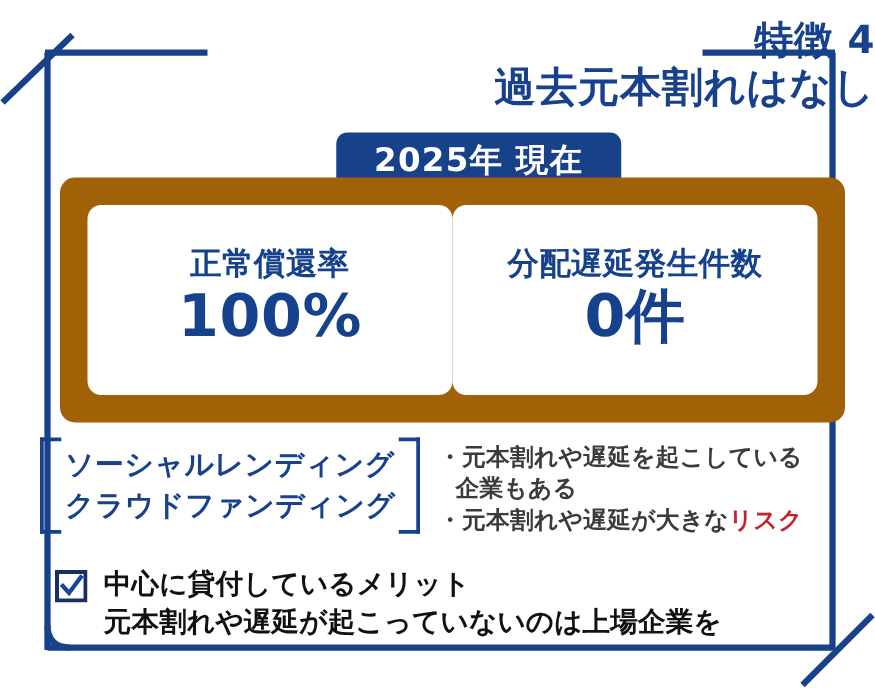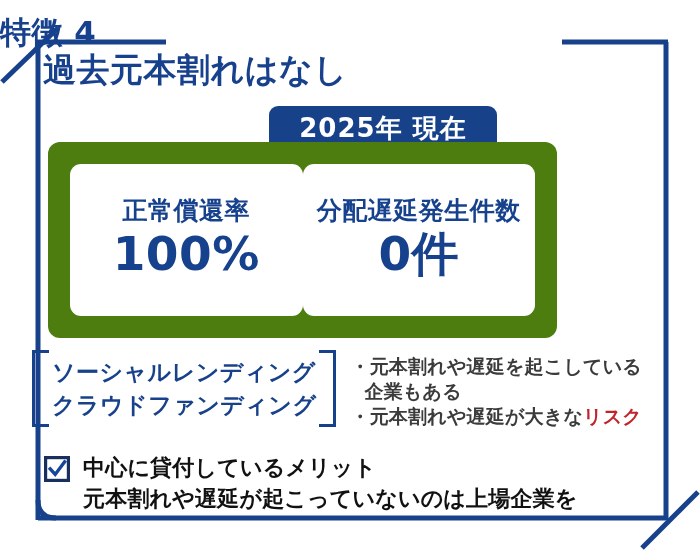--- a/index.html
+++ b/index.html
@@ -29,21 +29,21 @@
     height: 560px;
     pointer-events: none;
   }
 
   
   .title-block {
     position: absolute;
     left: 0;
     top: 14px;
     width: 700px;
-    text-align: left;
+    text-align: right;
     line-height: 1.18;
   }
   .title-line1 {
     font-size: 31px;
     font-weight: bold;
     color: #17418c;
     letter-spacing: 0.5px;
   }
   .title-line2 {
     font-size: 33px;
@@ -71,23 +71,23 @@
     padding: 5px 30px 7px 30px;
     border-radius: 9px;
     letter-spacing: 1px;
   }
 
   
   .stats-panel {
     position: absolute;
     left: 48px;
     top: 142px;
-    width: 509px;
+    width: 628px;
     height: 196px;
-    background: #4d7c0f;
+    background: #a16207;
     border-radius: 12px;
     box-sizing: border-box;
     padding: 22px;
     display: flex;
   }
   .stat-card {
     flex: 1;
     background: #ffffff;
     border-radius: 11px;
     display: flex;

